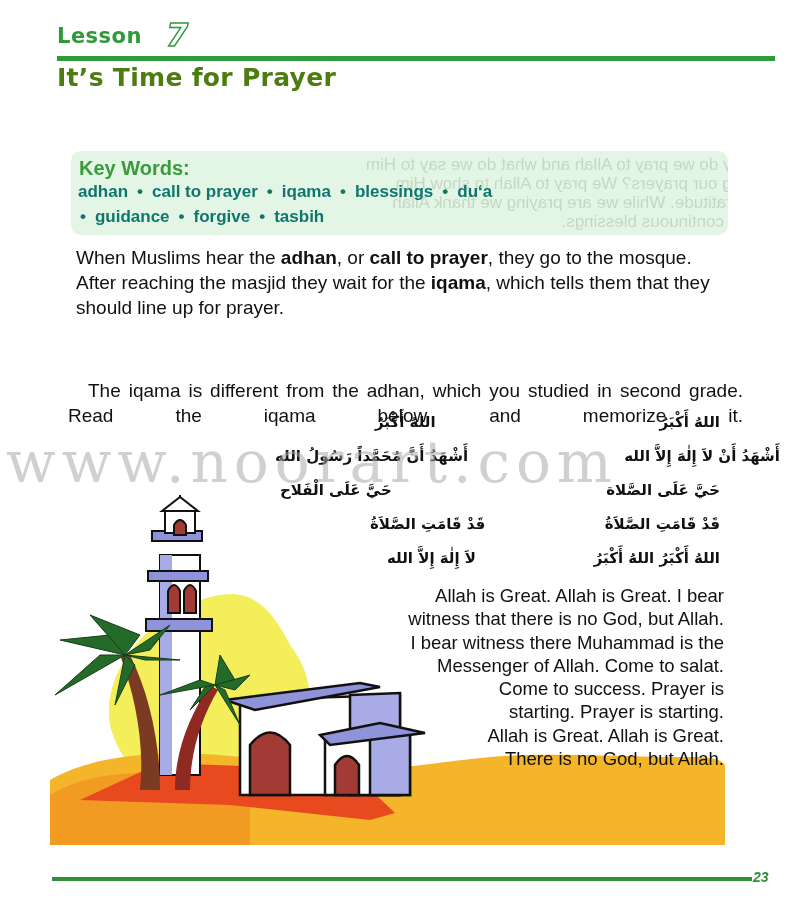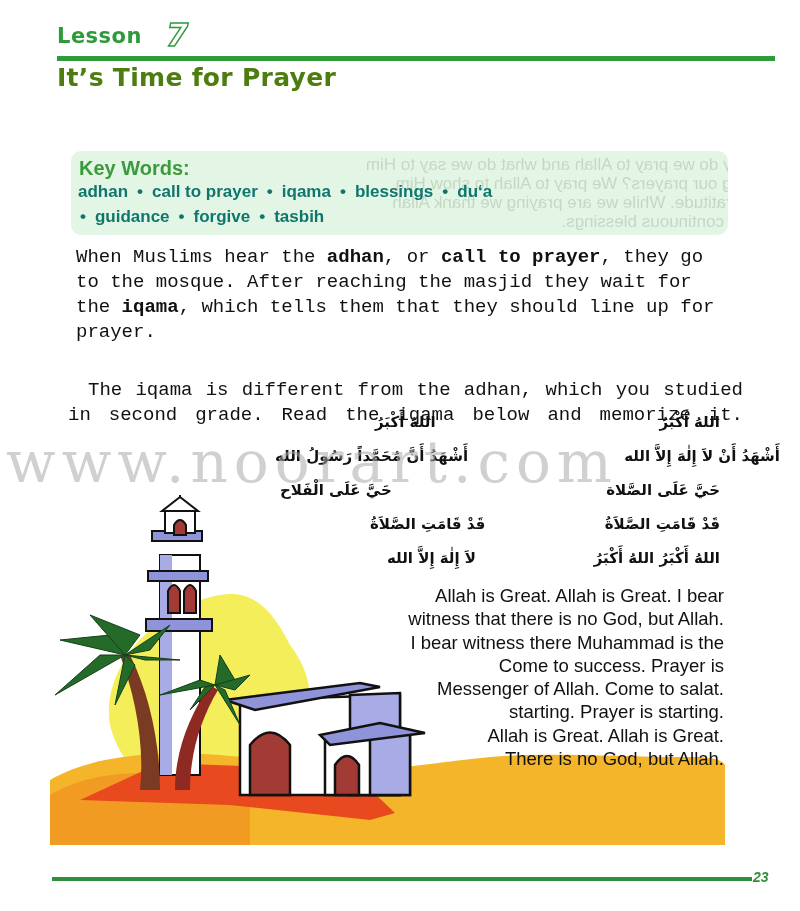--- a/index.html
+++ b/index.html
@@ -41,21 +41,21 @@
       font-size: 20px; color: #3a9b3c;
     }
     .keywords-line {
       position: absolute; left: 78px;
       font-family: "Liberation Sans", sans-serif; font-weight: bold;
       font-size: 17px; color: #0f766e; white-space: nowrap;
     }
     .keywords-line .sep { display: inline-block; margin: 0 9px; }
 
     .para {
-      position: absolute; font-family: Liberation Mono, monospace;
+      position: absolute; font-family: Liberation Sans, sans-serif;
       font-size: 19px; line-height: 25px; color: #111;
     }
     .para b { font-weight: bold; }
 
     .iqama {
       position: absolute; right: 80px; top: 405px; width: 440px;
       direction: rtl; font-family: "DejaVu Sans", sans-serif; font-weight: bold;
       font-size: 15px; color: #111;
     }
     .iqama-row { display: flex; justify-content: space-between; height: 34px; align-items: center; }
@@ -189,21 +189,21 @@
     <path d="M165 190 L 140 215 L 155 192 Z"></path>
   </g>
 </svg>
 
 <div class="watermark">www.noorart.com</div>
 
 <div class="translation">
   <div>Allah is Great. Allah is Great. I bear</div>
   <div>witness that there is no God, but Allah.</div>
   <div>I bear witness there Muhammad is the</div>
+  <div>Messenger of Allah. Come to salat.</div>
   <div>Come to success. Prayer is</div>
-  <div>Messenger of Allah. Come to salat.</div>
   <div>starting. Prayer is starting.</div>
   <div>Allah is Great. Allah is Great.</div>
   <div>There is no God, but Allah.</div>
 </div>
 
 <div class="footer-rule"></div>
 <div class="page-number">23</div>
 
 </body></html>

